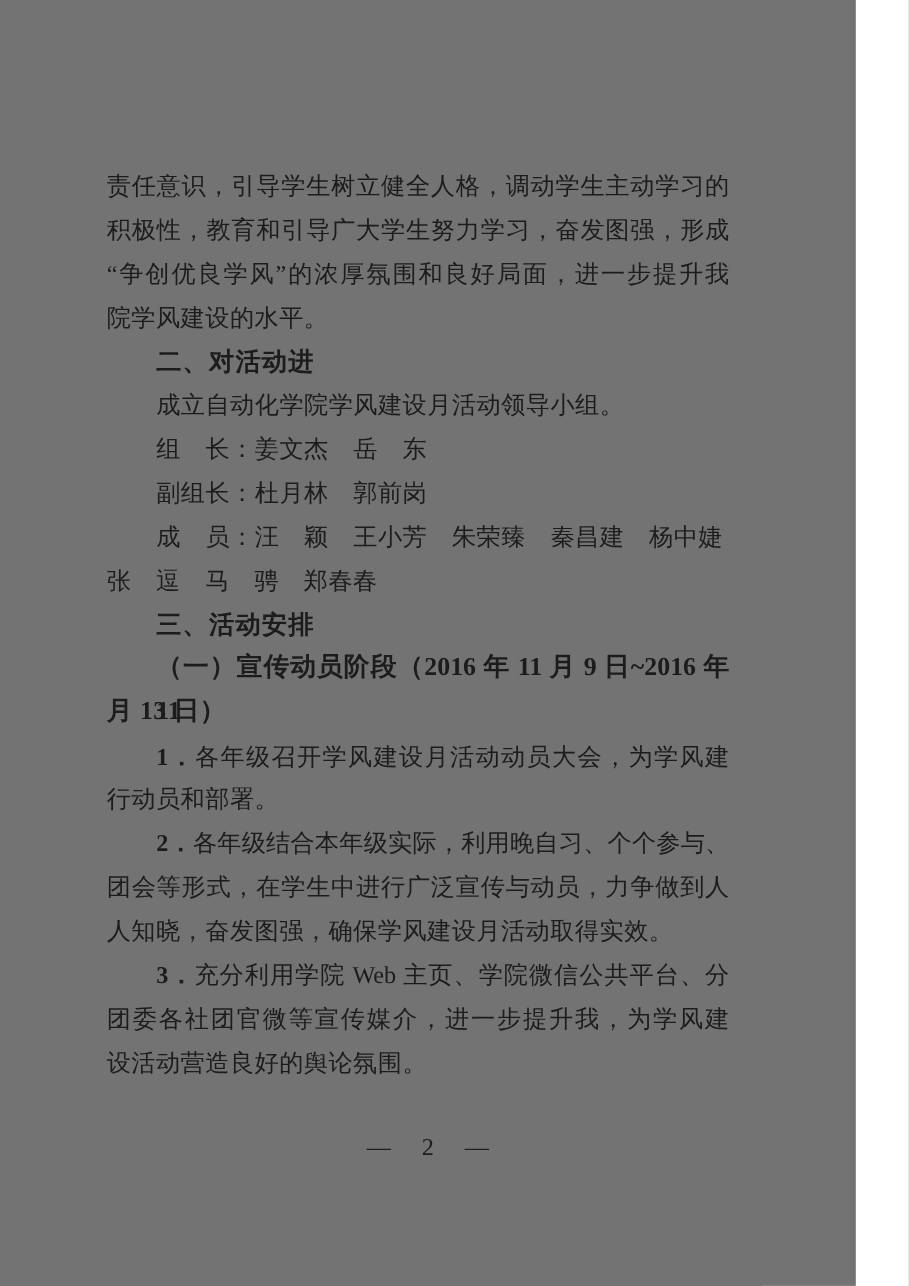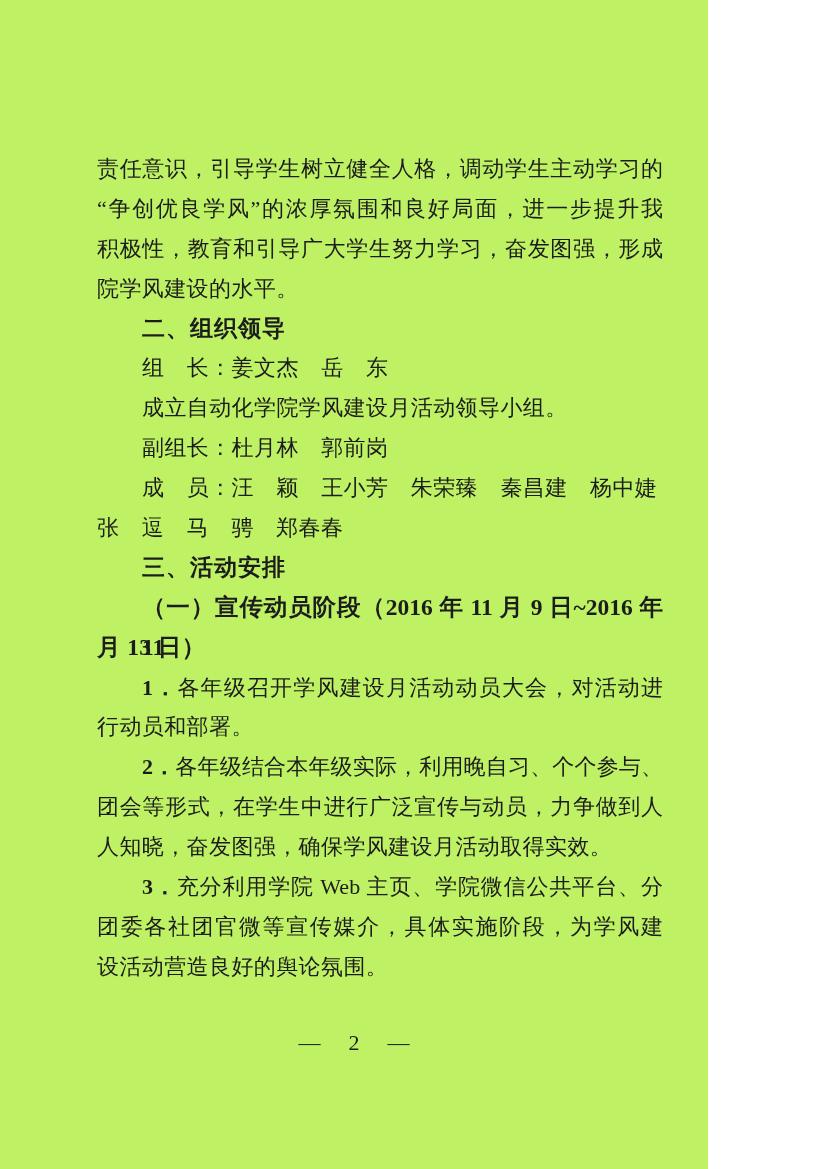--- a/index.html
+++ b/index.html
@@ -1,20 +1,20 @@
 <!DOCTYPE html>
 <html><head>
 <meta charset="utf-8">
 <style>
   html, body { margin: 0; padding: 0; background: #ffffff; }
   .page {
     position: relative;
-    width: 708px;
+    width: 778px;
     height: 1169px;
-    background: #bef264;
+    background: #737373;
     overflow: hidden;
     font-family: "Liberation Serif", serif;
     color: #1c1c1c;
     text-decoration: underline;
   }
   .content {
     position: absolute;
     left: 97px;
     top: 149px;
     width: 566px;
@@ -54,37 +54,37 @@
     color: #1c1c1c;
   }
   .footer span { margin: 0 14px; }
 </style>
 </head>
 <body>
 
 <div class="page">
   <div class="content" id="doc-content">
       <div class="line body fill">责任意识，引导学生树立健全人格，调动学生主动学习的</div>
+      <div class="line body fill">积极性，教育和引导广大学生努力学习，奋发图强，形成</div>
       <div class="line body fill">“争创优良学风”的浓厚氛围和良好局面，进一步提升我</div>
-      <div class="line body fill">积极性，教育和引导广大学生努力学习，奋发图强，形成</div>
       <div class="line body">院学风建设的水平。</div>
-      <div class="line heading-sans indent">二、组织领导</div>
+      <div class="line heading-sans indent">二、对活动进</div>
+      <div class="line body indent">成立自动化学院学风建设月活动领导小组。</div>
       <div class="line body indent">组　长：姜文杰　岳　东</div>
-      <div class="line body indent">成立自动化学院学风建设月活动领导小组。</div>
       <div class="line body indent">副组长：杜月林　郭前岗</div>
       <div class="line body indent">成　员：汪　颖　王小芳　朱荣臻　秦昌建　杨中婕</div>
       <div class="line body">张　逗　马　骋　郑春春</div>
       <div class="line heading-sans indent">三、活动安排</div>
       <div class="line heading-serif indent fill">（一）宣传动员阶段（2016 年 11 月 9 日~2016 年 11</div>
       <div class="line heading-serif">月 13 日）</div>
-      <div class="line body indent fill"><span class="num">1．</span><span>各年级召开学风建设月活动动员大会，对活动进</span></div>
+      <div class="line body indent fill"><span class="num">1．</span><span>各年级召开学风建设月活动动员大会，为学风建</span></div>
       <div class="line body">行动员和部署。</div>
       <div class="line body indent fill"><span class="num">2．</span><span>各年级结合本年级实际，利用晚自习、个个参与、</span></div>
       <div class="line body fill">团会等形式，在学生中进行广泛宣传与动员，力争做到人</div>
       <div class="line body">人知晓，奋发图强，确保学风建设月活动取得实效。</div>
       <div class="line body indent fill"><span class="num">3．</span><span>充分利用学院 Web 主页、学院微信公共平台、分</span></div>
-      <div class="line body fill">团委各社团官微等宣传媒介，具体实施阶段，为学风建</div>
+      <div class="line body fill">团委各社团官微等宣传媒介，进一步提升我，为学风建</div>
       <div class="line body">设活动营造良好的舆论氛围。</div>
     </div>
   <div class="footer">
     <span>—</span><span>2</span><span>—</span>
   </div>
 </div>
 
 </body></html>

